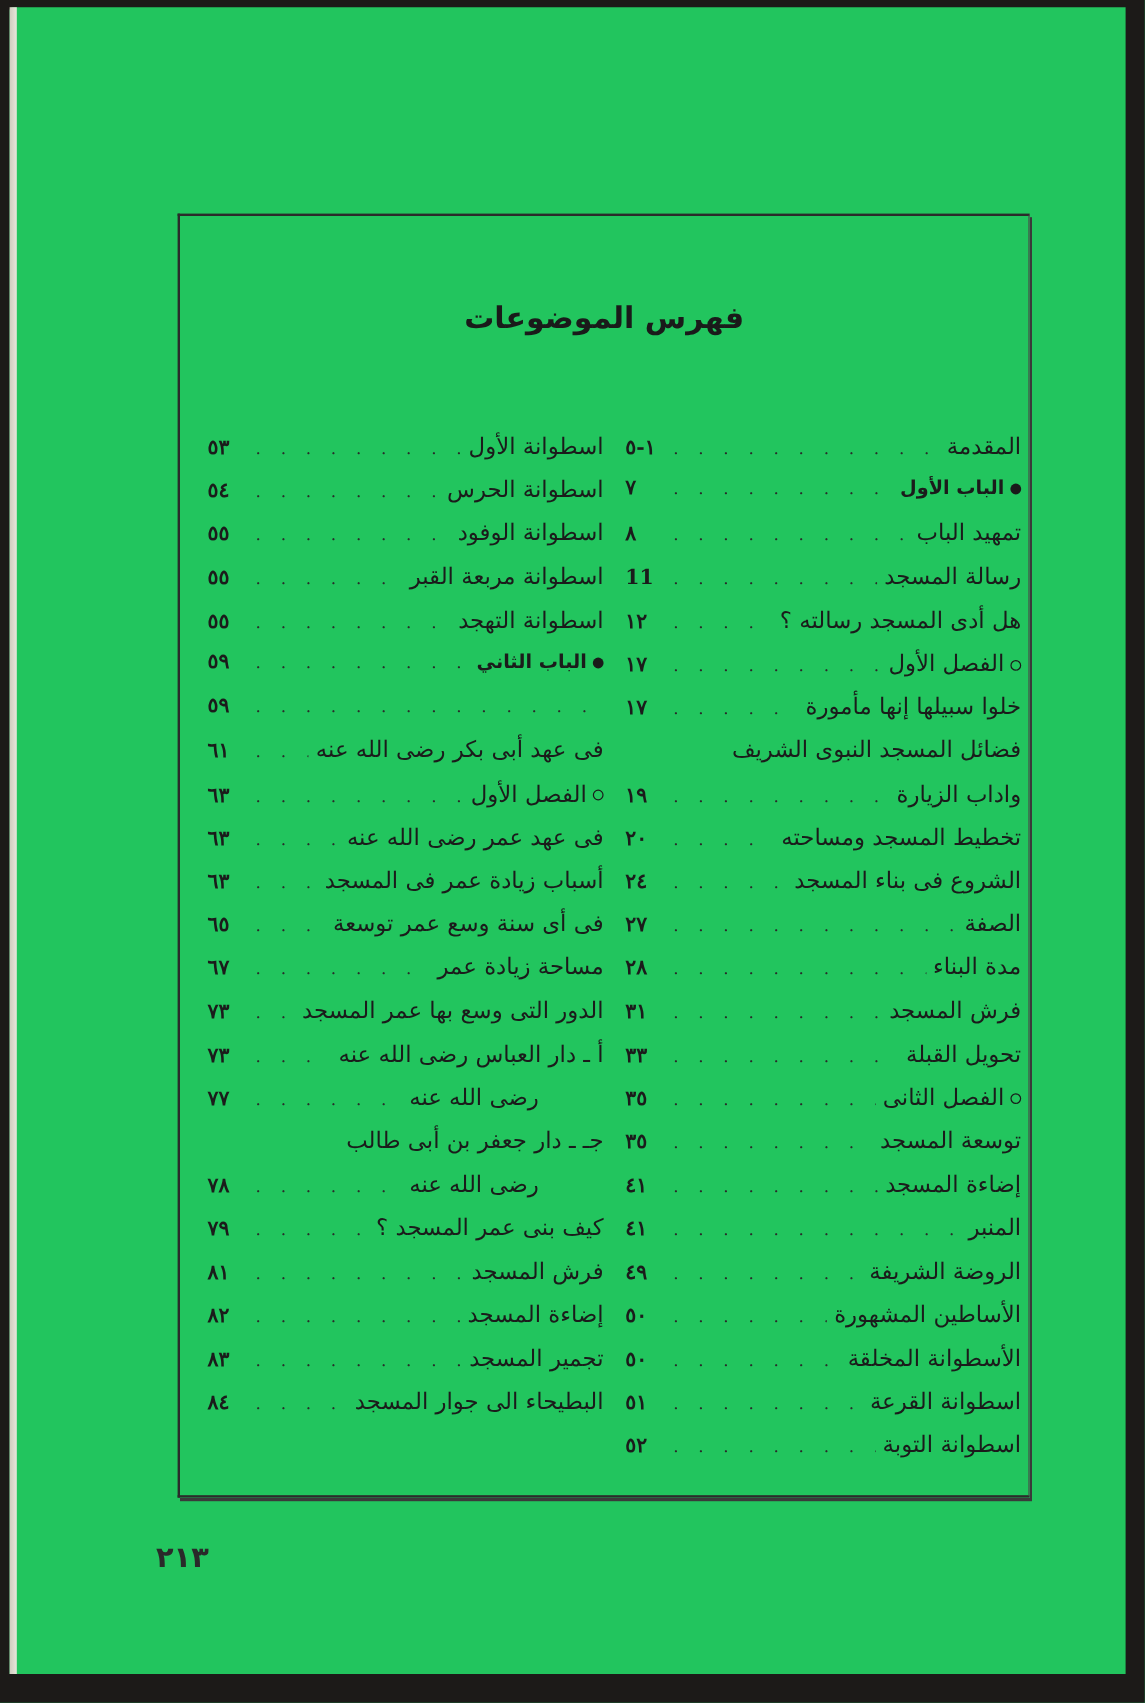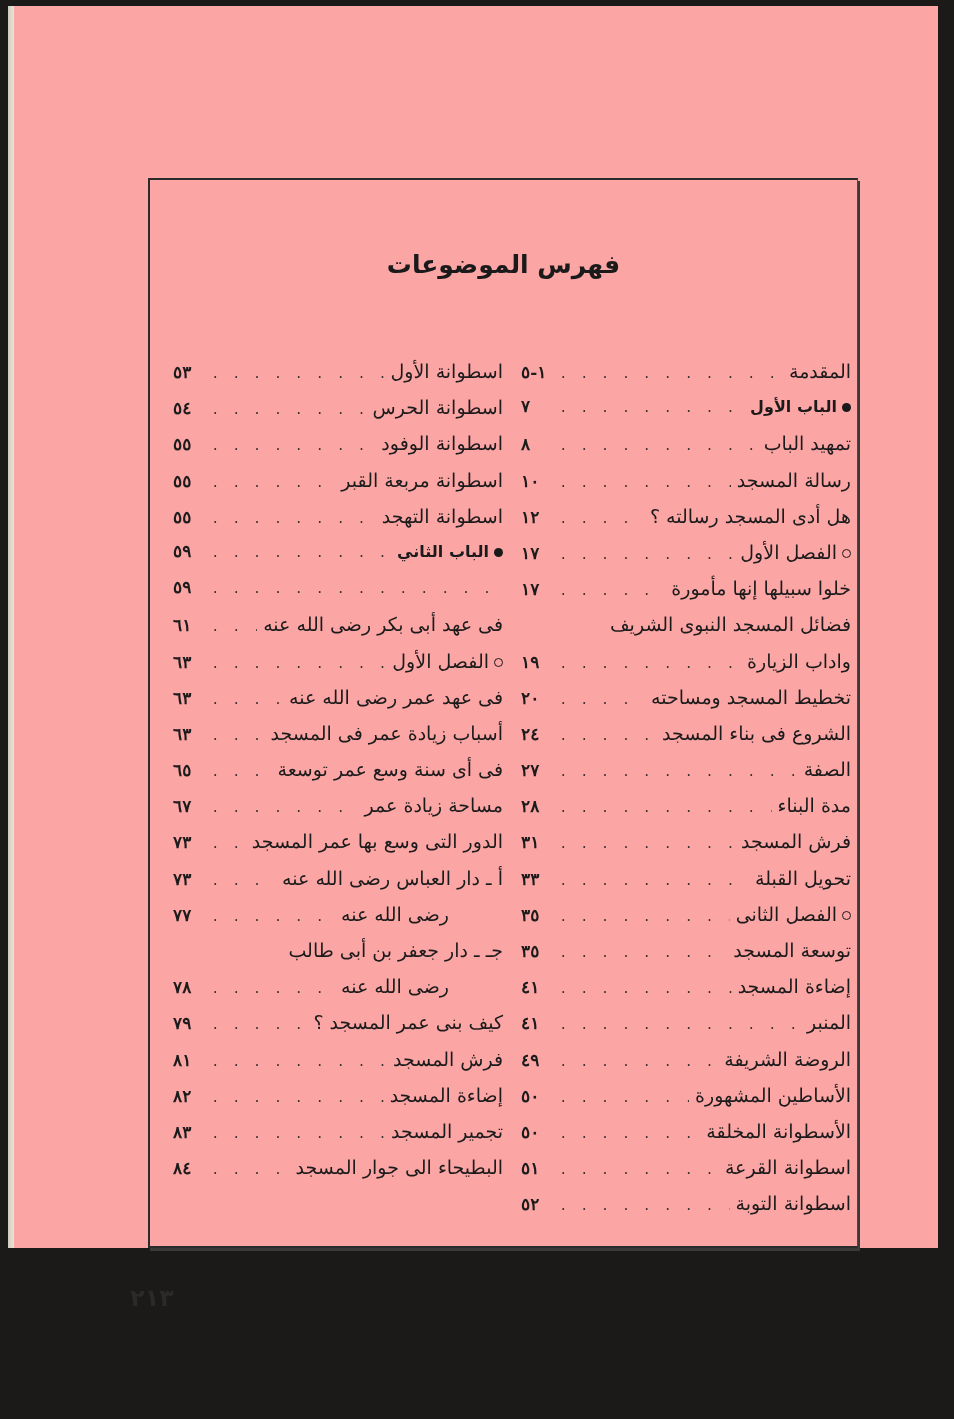--- a/index.html
+++ b/index.html
@@ -12,22 +12,22 @@
       background: #1c1a18;
       position: relative;
       overflow: hidden;
       font-family: "DejaVu Serif", "Liberation Serif", serif;
     }
     .page {
       position: absolute;
       left: 8px;
       top: 6px;
       width: 930px;
-      height: 1242px;
-      background: #fca5a5;
+      height: 1389px;
+      background: #22c55e;
       border-radius: 3px 0 0 0;
     }
     .page-edge {
       position: absolute;
       left: 0;
       top: 0;
       width: 6px;
       height: 100%;
       background: linear-gradient(to right, #cfccbf, #e8e6db);
     }
@@ -164,21 +164,21 @@
             <span class="num">٧</span>
           </div>
           <div class="entry">
             <span class="label"><span>تمهيد الباب</span></span>
             <span class="dots"></span>
             <span class="num">٨</span>
           </div>
           <div class="entry">
             <span class="label"><span>رسالة المسجد</span></span>
             <span class="dots"></span>
-            <span class="num">١٠</span>
+            <span class="num">11</span>
           </div>
           <div class="entry">
             <span class="label"><span>هل أدى المسجد رسالته ؟</span></span>
             <span class="dots"></span>
             <span class="num">١٢</span>
           </div>
           <div class="entry">
             <span class="label"><span class="ring"></span><span>الفصل الأول</span></span>
             <span class="dots"></span>
             <span class="num">١٧</span>

